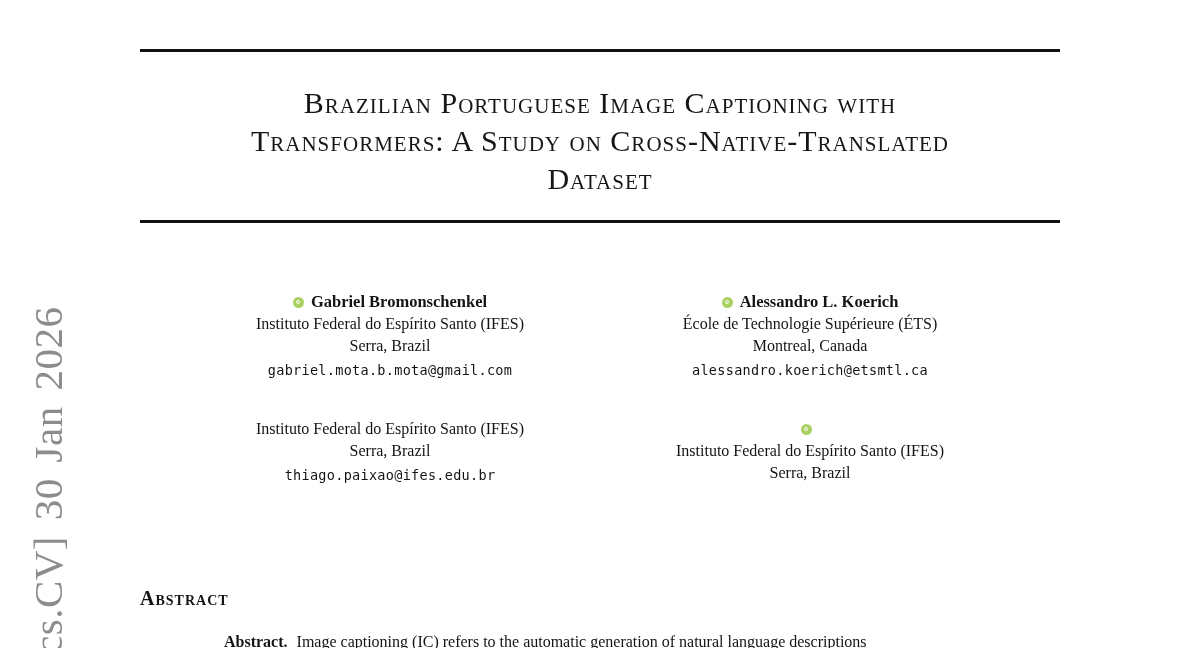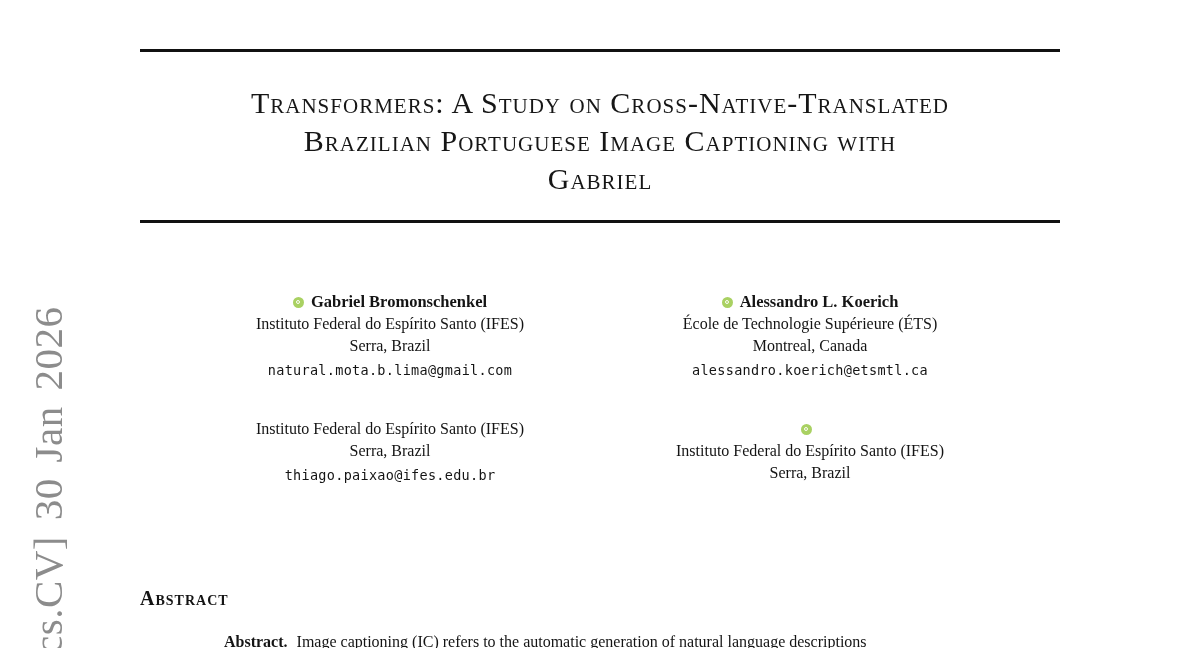--- a/index.html
+++ b/index.html
@@ -90,36 +90,36 @@
 </head>
 <body>
 
 <div class="page">
 
   <div class="watermark">cs.CV] 30 Jan 2026</div>
 
   <div class="rule rule-top"></div>
 
   <h1 class="title">
+    <span class="title-line">Brazilian Portuguese Image Captioning with</span>
     <span class="title-line">Transformers: A Study on Cross-Native-Translated</span>
-    <span class="title-line">Brazilian Portuguese Image Captioning with</span>
-    <span class="title-line">Gabriel</span>
+    <span class="title-line">Dataset</span>
   </h1>
 
   <div class="rule rule-bottom"></div>
 
   <div class="authors">
 
     <div class="author">
       <div class="author-name-row">
         <span class="orcid"><span class="orcid-inner"></span></span><span class="author-name">Gabriel Bromonschenkel</span>
       </div>
       <div class="author-affil">Instituto Federal do Espírito Santo (IFES)</div>
       <div class="author-loc">Serra, Brazil</div>
-      <div class="author-email">natural.mota.b.lima@gmail.com</div>
+      <div class="author-email">gabriel.mota.b.mota@gmail.com</div>
     </div>
 
     <div class="author">
       <div class="author-name-row">
         <span class="orcid"><span class="orcid-inner"></span></span><span class="author-name">Alessandro L. Koerich</span>
       </div>
       <div class="author-affil">École de Technologie Supérieure (ÉTS)</div>
       <div class="author-loc">Montreal, Canada</div>
       <div class="author-email">alessandro.koerich@etsmtl.ca</div>
     </div>

